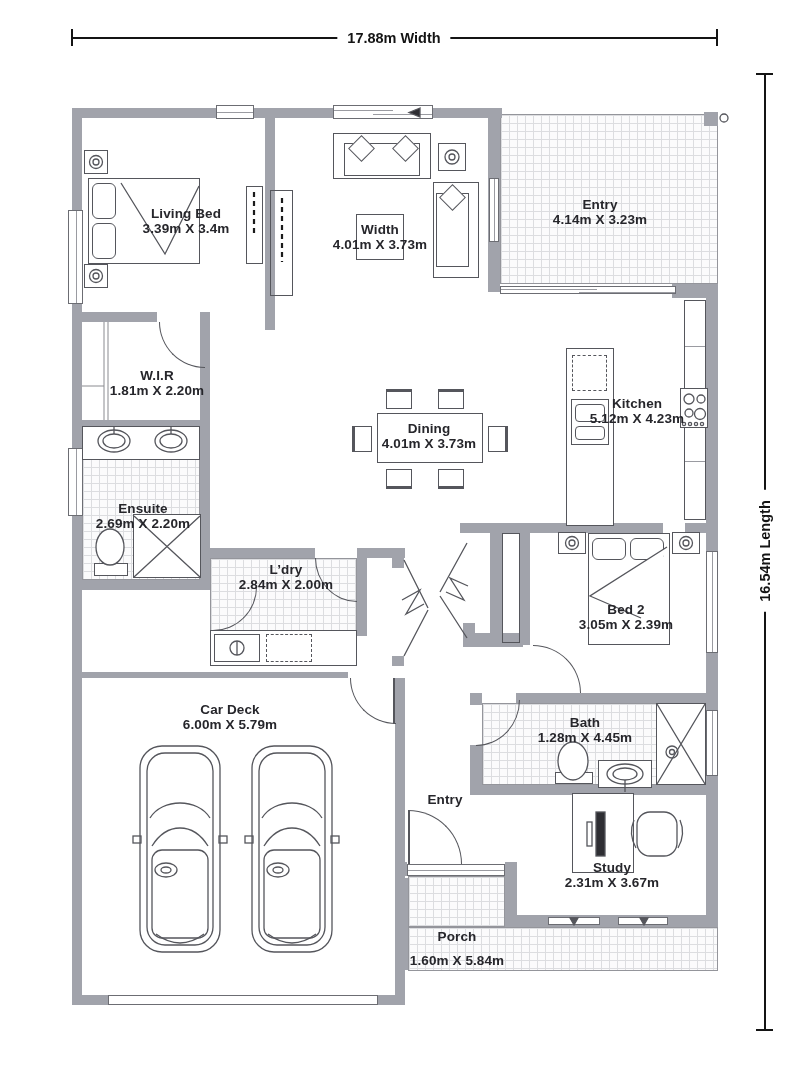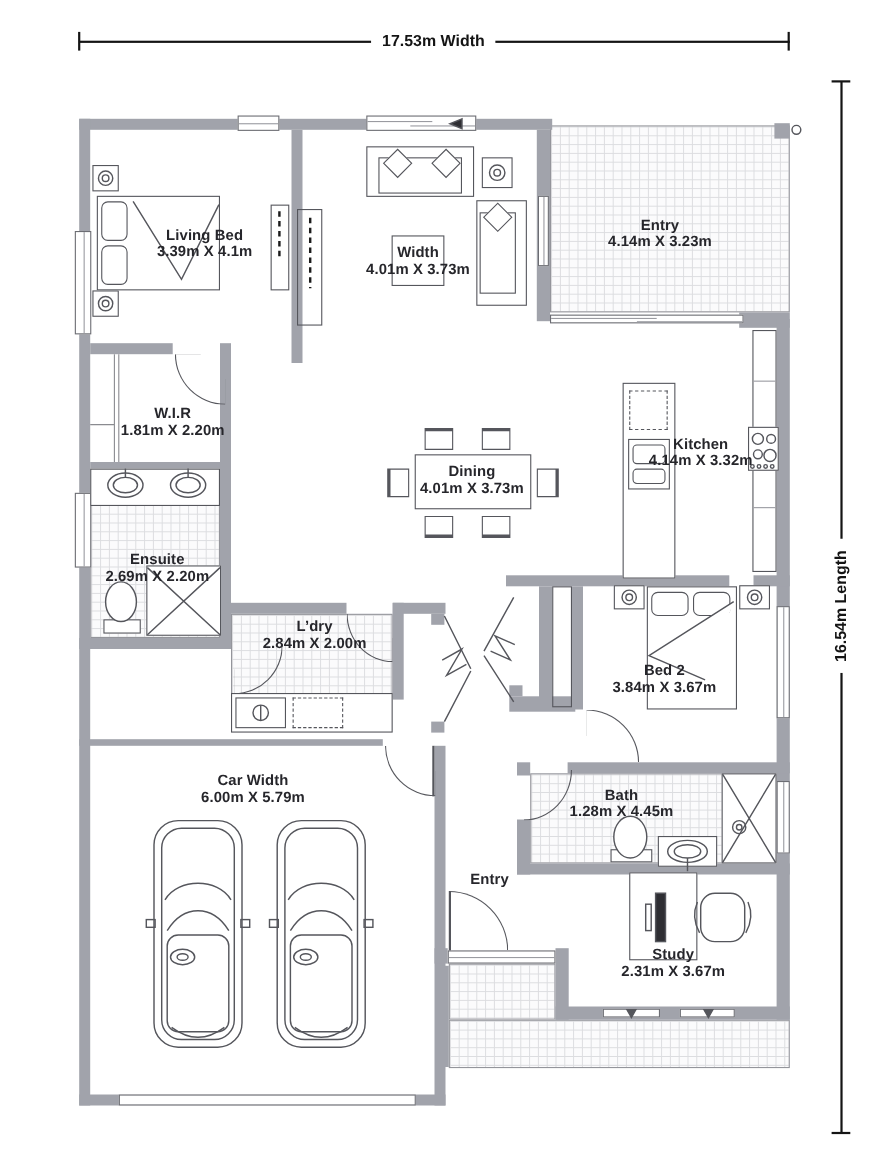--- a/index.html
+++ b/index.html
@@ -285,21 +285,21 @@
   <div class="arc arc-bl" style="left:315px;top:558px;width:42px;height:44px"></div>
   <div class="arc arc-tr" style="left:533px;top:645px;width:48px;height:48px"></div>
   <div class="arc arc-br" style="left:476px;top:700px;width:44px;height:46px"></div>
   <div class="arc arc-bl" style="left:350px;top:678px;width:46px;height:46px"></div>
   <div class="leaf" style="left:393px;top:678px;width:2px;height:46px"></div>
   <div class="arc arc-tr" style="left:408px;top:810px;width:54px;height:54px"></div>
   <div class="leaf" style="left:408px;top:810px;width:2px;height:54px"></div>
 
   <div class="room-label" style="left:186px;top:206px">
     <div>Living Bed</div>
-    <div>3.39m X 4.1m</div>
+    <div>3.39m X 3.4m</div>
   </div>
   <div class="room-label" style="left:380px;top:222px">
     <div>Width</div>
     <div>4.01m X 3.73m</div>
   </div>
   <div class="room-label" style="left:600px;top:197px">
     <div>Entry</div>
     <div>4.14m X 3.23m</div>
   </div>
   <div class="room-label" style="left:157px;top:368px">
@@ -309,49 +309,53 @@
   <div class="room-label" style="left:143px;top:501px">
     <div>Ensuite</div>
     <div>2.69m X 2.20m</div>
   </div>
   <div class="room-label" style="left:429px;top:421px">
     <div>Dining</div>
     <div>4.01m X 3.73m</div>
   </div>
   <div class="room-label" style="left:637px;top:396px">
     <div>Kitchen</div>
-    <div>4.14m X 3.32m</div>
+    <div>5.12m X 4.23m</div>
   </div>
   <div class="room-label" style="left:286px;top:562px">
     <div>L’dry</div>
     <div>2.84m X 2.00m</div>
   </div>
-  <div class="room-label" style="left:604px;top:602px">
+  <div class="room-label" style="left:626px;top:602px">
     <div>Bed 2</div>
-    <div>3.84m X 3.67m</div>
+    <div>3.05m X 2.39m</div>
   </div>
   <div class="room-label" style="left:230px;top:702px">
-    <div>Car Width</div>
+    <div>Car Deck</div>
     <div>6.00m X 5.79m</div>
   </div>
-  <div class="room-label" style="left:565px;top:715px">
+  <div class="room-label" style="left:585px;top:715px">
     <div>Bath</div>
     <div>1.28m X 4.45m</div>
   </div>
   <div class="room-label" style="left:445px;top:792px">
     <div>Entry</div>
   </div>
   <div class="room-label" style="left:612px;top:860px">
     <div>Study</div>
     <div>2.31m X 3.67m</div>
   </div>
+  <div class="room-label wide" style="left:457px;top:925px">
+    <div>Porch</div>
+    <div>1.60m X 5.84m</div>
+  </div>
 
   <div class="dimline" style="left:72px;top:37px;width:646px;height:2px"></div>
   <div class="dimline" style="left:71px;top:29px;width:2px;height:17px"></div>
   <div class="dimline" style="left:716px;top:29px;width:2px;height:17px"></div>
-  <div class="dimlabel" style="left:394px;top:38px">17.53m Width</div>
+  <div class="dimlabel" style="left:394px;top:38px">17.88m Width</div>
 
   <div class="dimline" style="left:764px;top:74px;width:2px;height:956px"></div>
   <div class="dimline" style="left:756px;top:73px;width:17px;height:2px"></div>
   <div class="dimline" style="left:756px;top:1029px;width:17px;height:2px"></div>
   <div class="dimlabel vert" style="left:765px;top:551px">16.54m Length</div>
 
 </div>
 
 </body></html>

